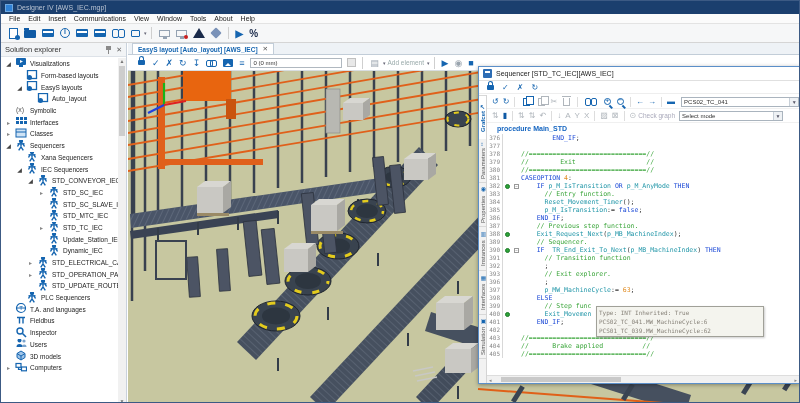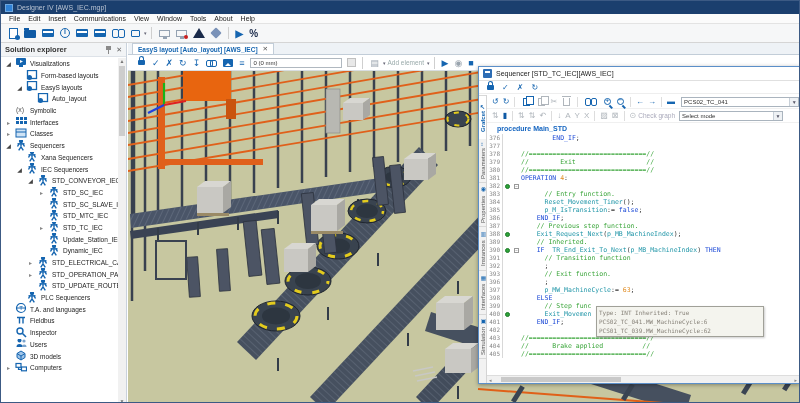--- a/index.html
+++ b/index.html
@@ -35,21 +35,21 @@
   .mi.mon,.mi.monred{width:11px;height:7px;border:1.5px solid #94a2b2;}
   .mi.mon::after,.mi.monred::after{content:"";position:absolute;bottom:-3px;left:3px;width:4px;height:2px;background:#94a2b2;}
   .mi.monred::before{content:"";position:absolute;right:-2px;bottom:-3px;width:4px;height:4px;background:#c81f1f;border-radius:50%;}
   .mi.warn{width:0;height:0;border-left:6px solid transparent;border-right:6px solid transparent;border-bottom:10px solid #1a2a4a;}
   .mi.taggear{width:8px;height:8px;background:#7a92b8;transform:rotate(45deg);border-radius:1px;margin:2px 4px;}
   .mi.glyph{font-size:10px;line-height:13px;}
   .caret{font-size:5px;color:#667;margin-left:1px;}
   
   #sidebar{position:absolute;left:0;top:42px;width:126px;height:361px;background:#fff;border-right:1px solid #c9d2dc;}
   #sb-head{height:14px;background:#f2f4f6;border-bottom:1px solid #dde2e8;display:flex;align-items:center;padding:0 4px;}
-  #sb-head .sbtitle{flex:1;font-size:7.5px;color:#333;font-weight:bold;}
+  #sb-head .sbtitle{flex:1;font-size:7.5px;color:#333;}
   .pinicon{width:5px;height:8px;position:relative;margin-right:5px;}
   .pinicon::before{content:"";position:absolute;top:0;left:0;width:5px;height:4px;background:#8a8a8a;}
   .pinicon::after{content:"";position:absolute;top:4px;left:2px;width:1px;height:4px;background:#8a8a8a;}
   .xicon{font-size:7px;color:#666;}
   #tree{position:absolute;left:0;top:15px;right:8px;bottom:0;overflow:hidden;}
   .trow{height:11.7px;display:flex;align-items:center;white-space:nowrap;overflow:hidden;}
   .trow .arrow{position:absolute;font-size:6px;color:#888;width:7px;text-align:center;}
   .trow .arrow.open{color:#444;}
   .trow .tlabel{font-size:6.5px;color:#222;margin-left:3px;}
   .tico{flex:0 0 auto;}
@@ -798,30 +798,31 @@
             <div class="cl">
               <span class="ln">380</span>
               <span class="bp"></span>
               <span class="fd"></span>
               <pre><span class="sc">//==============================//</span></pre>
             </div>
             <div class="cl">
               <span class="ln">381</span>
               <span class="bp"></span>
               <span class="fd"></span>
-              <pre><span class="sk">OPERATION</span><span class="sp"> </span><span class="sn">4</span><span class="sp">:</span></pre>
+              <pre><span class="sk">CASEOPTION</span><span class="sp"> </span><span class="sn">4</span><span class="sp">:</span></pre>
             </div>
             <div class="cl">
               <span class="ln">382</span>
               <span class="bp">
                 <i></i>
               </span>
               <span class="fd">
                 <b>−</b>
               </span>
+              <pre><span class="sp">    </span><span class="sk">IF</span><span class="sp"> </span><span class="si">p_M_IsTransition</span><span class="sp"> </span><span class="sk">OR</span><span class="sp"> </span><span class="si">p_M_AnyMode</span><span class="sp"> </span><span class="sk">THEN</span></pre>
             </div>
             <div class="cl">
               <span class="ln">383</span>
               <span class="bp"></span>
               <span class="fd"></span>
               <pre><span class="sp">      </span><span class="sc">// Entry function.</span></pre>
             </div>
             <div class="cl">
               <span class="ln">384</span>
               <span class="bp"></span>
@@ -851,21 +852,21 @@
               <span class="bp">
                 <i></i>
               </span>
               <span class="fd"></span>
               <pre><span class="sp">    </span><span class="si">Exit_Request_Next</span><span class="sp">(</span><span class="si">p_MB_MachineIndex</span><span class="sp">);</span></pre>
             </div>
             <div class="cl">
               <span class="ln">389</span>
               <span class="bp"></span>
               <span class="fd"></span>
-              <pre><span class="sp">    </span><span class="sc">// Inherited.</span></pre>
+              <pre><span class="sp">    </span><span class="sc">// Sequencer.</span></pre>
             </div>
             <div class="cl">
               <span class="ln">390</span>
               <span class="bp">
                 <i></i>
               </span>
               <span class="fd">
                 <b>−</b>
               </span>
               <pre><span class="sp">    </span><span class="sk">IF</span><span class="sp">  </span><span class="si">TR_End_Exit_To_Next</span><span class="sp">(</span><span class="si">p_MB_MachineIndex</span><span class="sp">) </span><span class="sk">THEN</span></pre>
@@ -879,21 +880,21 @@
             <div class="cl">
               <span class="ln">392</span>
               <span class="bp"></span>
               <span class="fd"></span>
               <pre><span class="sp">      ;</span></pre>
             </div>
             <div class="cl">
               <span class="ln">393</span>
               <span class="bp"></span>
               <span class="fd"></span>
-              <pre><span class="sp">      </span><span class="sc">// Exit function.</span></pre>
+              <pre><span class="sp">      </span><span class="sc">// Exit explorer.</span></pre>
             </div>
             <div class="cl">
               <span class="ln">396</span>
               <span class="bp"></span>
               <span class="fd"></span>
               <pre><span class="sp">      ;</span></pre>
             </div>
             <div class="cl">
               <span class="ln">397</span>
               <span class="bp"></span>

